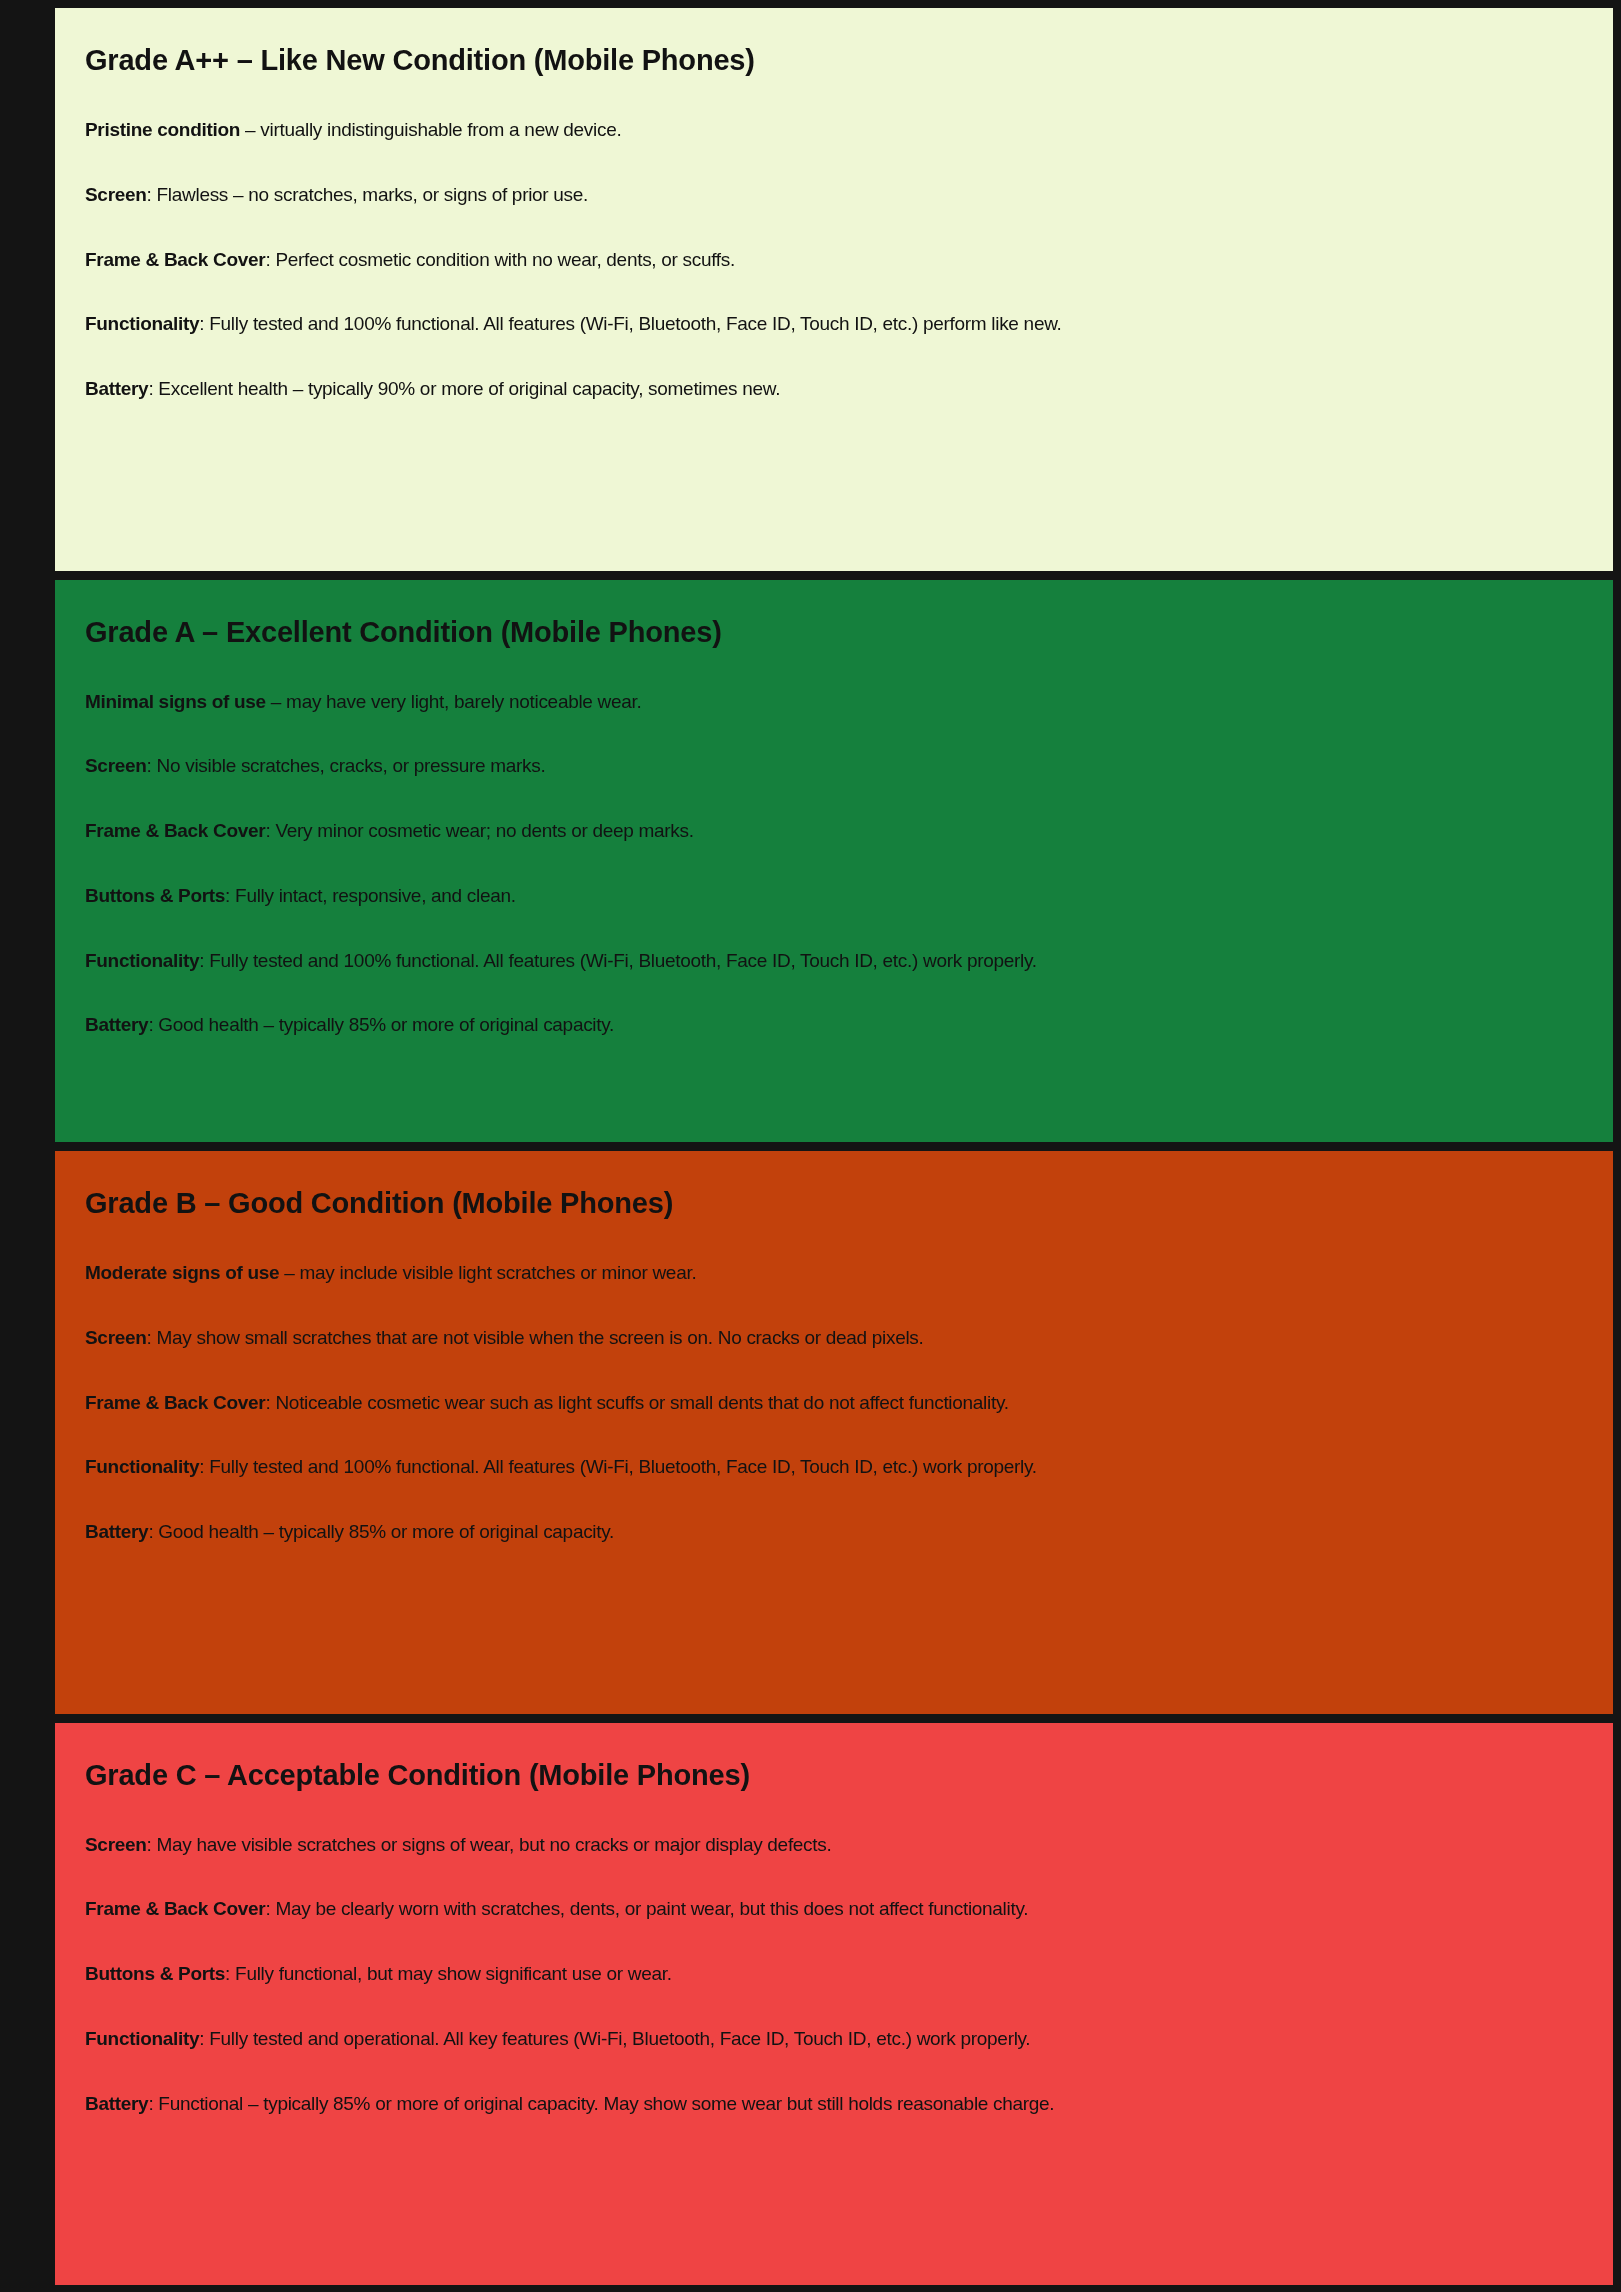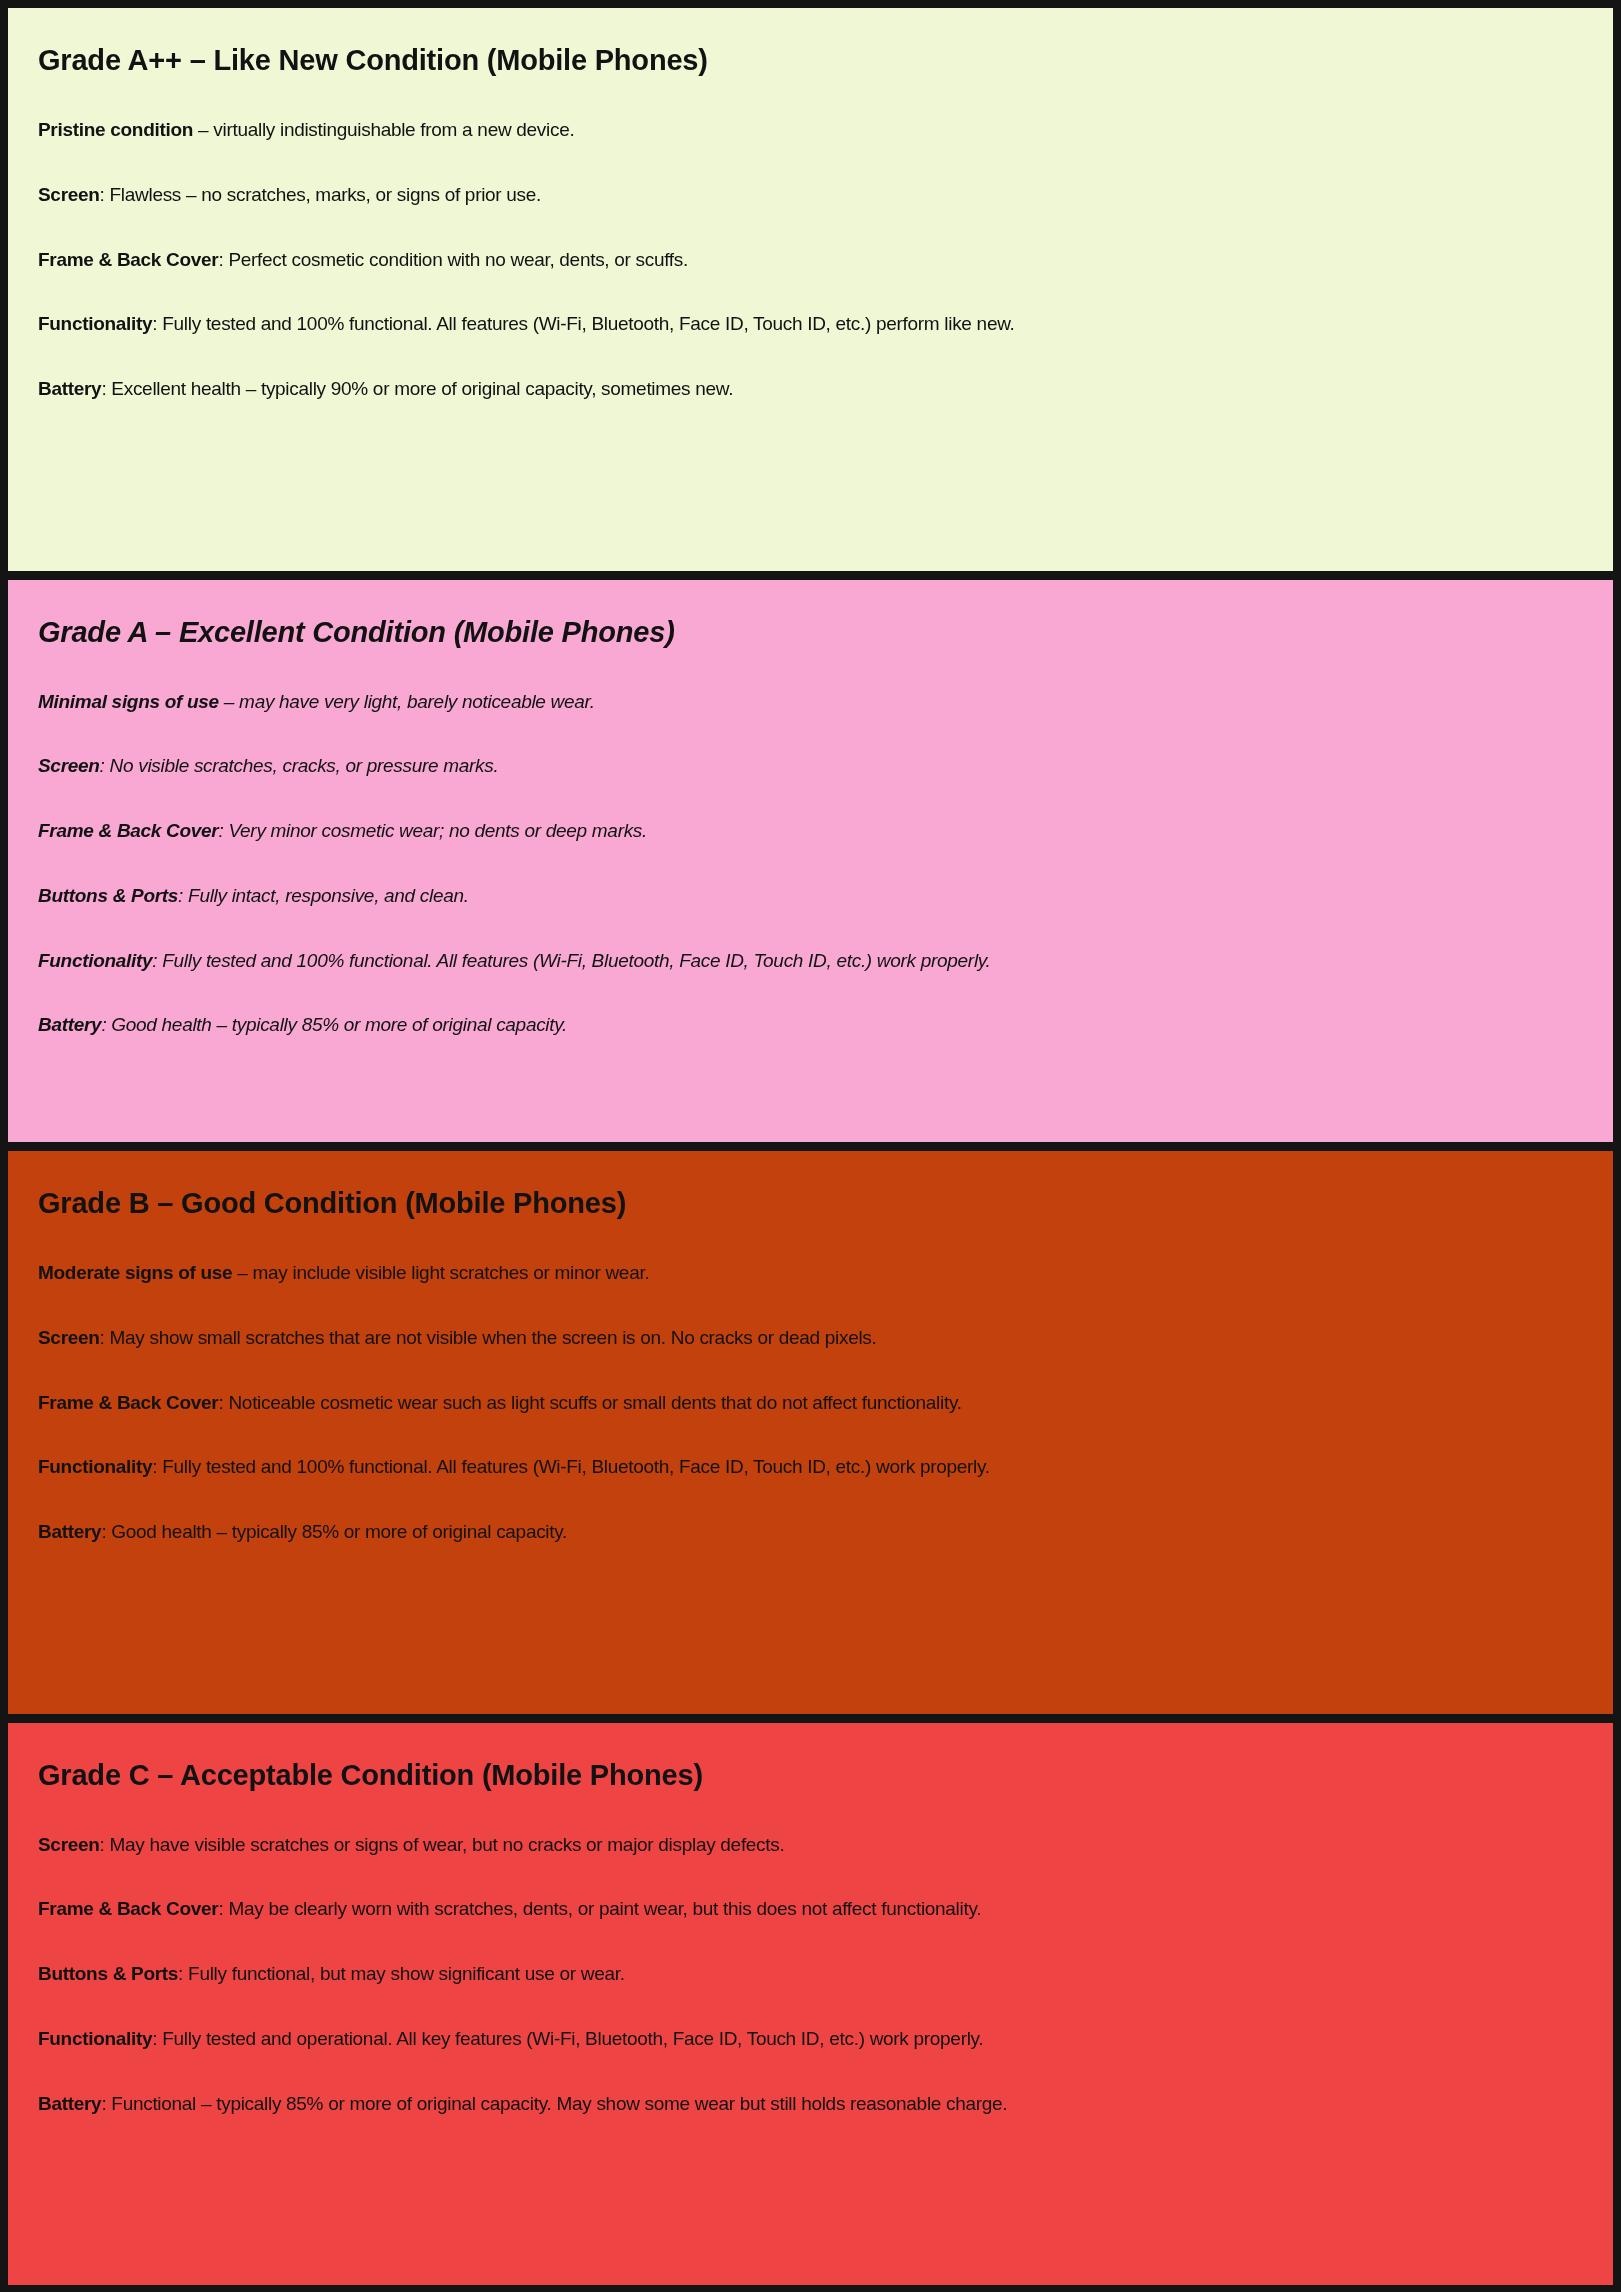--- a/index.html
+++ b/index.html
@@ -13,20 +13,21 @@
     flex-direction: column;
     gap: 9px;
     font-family: "Liberation Sans", sans-serif;
     color: #121212;
   }
   .grade-card {
     flex: 1 1 0;
     box-sizing: border-box;
     padding: 34px 30px 12px 30px;
     overflow: hidden;
+    margin-left: 47px;
   }
   .section-title {
     margin: 0;
     font-size: 29px;
     font-weight: 700;
     letter-spacing: -0.2px;
     line-height: 1.25;
   }
   .condition-row {
     margin: 40px 0 0 0;
@@ -42,21 +43,21 @@
 
 <section class="grade-card" style="background: rgb(239, 247, 213);">
   <h2 class="section-title">Grade A++ – Like New Condition (Mobile Phones)</h2>
   <p class="condition-row"><span class="lbl">Pristine condition</span><span class="sep"> – </span><span class="txt">virtually indistinguishable from a new device.</span></p>
   <p class="condition-row"><span class="lbl">Screen</span><span class="sep">: </span><span class="txt">Flawless – no scratches, marks, or signs of prior use.</span></p>
   <p class="condition-row"><span class="lbl">Frame &amp; Back Cover</span><span class="sep">: </span><span class="txt">Perfect cosmetic condition with no wear, dents, or scuffs.</span></p>
   <p class="condition-row"><span class="lbl">Functionality</span><span class="sep">: </span><span class="txt">Fully tested and 100% functional. All features (Wi-Fi, Bluetooth, Face ID, Touch ID, etc.) perform like new.</span></p>
   <p class="condition-row"><span class="lbl">Battery</span><span class="sep">: </span><span class="txt">Excellent health – typically 90% or more of original capacity, sometimes new.</span></p>
 </section>
 
-<section class="grade-card" style="background: #f9a8d4; font-style: italic;">
+<section class="grade-card" style="background: #15803d;">
   <h2 class="section-title">Grade A – Excellent Condition (Mobile Phones)</h2>
   <p class="condition-row"><span class="lbl">Minimal signs of use</span><span class="sep"> – </span><span class="txt">may have very light, barely noticeable wear.</span></p>
   <p class="condition-row"><span class="lbl">Screen</span><span class="sep">: </span><span class="txt">No visible scratches, cracks, or pressure marks.</span></p>
   <p class="condition-row"><span class="lbl">Frame &amp; Back Cover</span><span class="sep">: </span><span class="txt">Very minor cosmetic wear; no dents or deep marks.</span></p>
   <p class="condition-row"><span class="lbl">Buttons &amp; Ports</span><span class="sep">: </span><span class="txt">Fully intact, responsive, and clean.</span></p>
   <p class="condition-row"><span class="lbl">Functionality</span><span class="sep">: </span><span class="txt">Fully tested and 100% functional. All features (Wi-Fi, Bluetooth, Face ID, Touch ID, etc.) work properly.</span></p>
   <p class="condition-row"><span class="lbl">Battery</span><span class="sep">: </span><span class="txt">Good health – typically 85% or more of original capacity.</span></p>
 </section>
 
 <section class="grade-card" style="background: #c2410c;">

